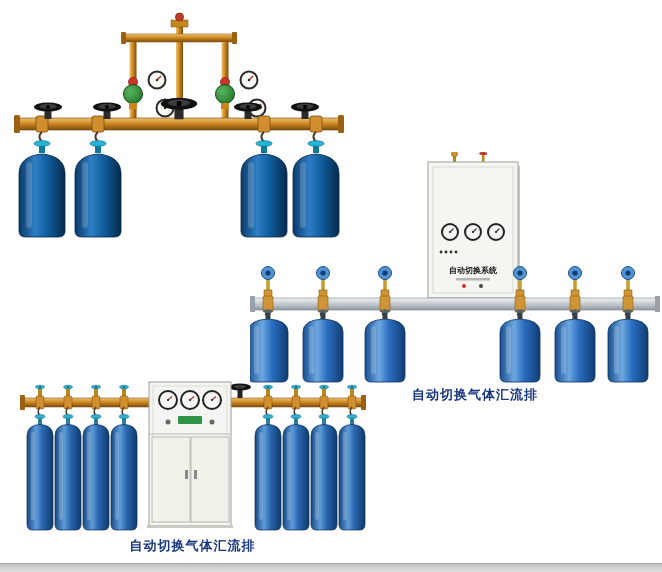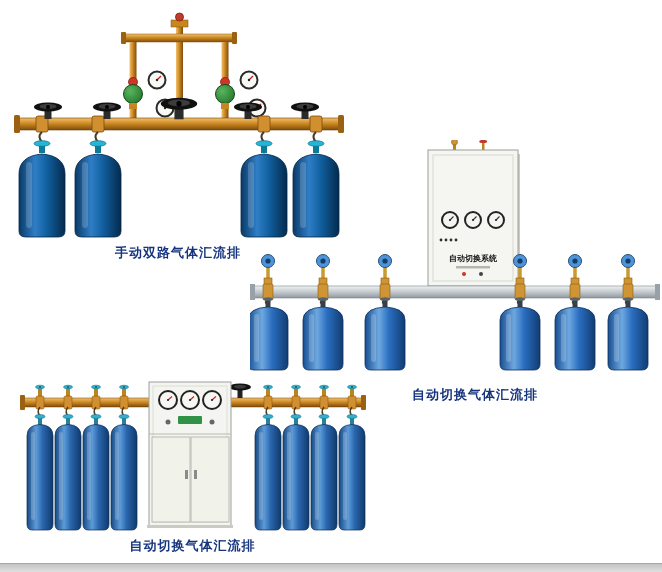--- a/index.html
+++ b/index.html
@@ -118,23 +118,22 @@
         <path d="M 256 126 C 248 133, 262 138, 256 143"></path>
         <path d="M 308 126 C 300 133, 314 138, 308 143"></path>
       </g>
 
       <use href="#p1-cyl" x="34" y="146"></use>
       <use href="#p1-cyl" x="90" y="146"></use>
       <use href="#p1-cyl" x="256" y="146"></use>
       <use href="#p1-cyl" x="308" y="146"></use>
     </svg>
   </div>
-  <div class="caption" style="left:8px;top:244px;width:340px;">手动双路气体汇流排</div>
-
-  <div class="product" style="left:250px;top:140px;width:412px;height:238px;">
+
+  <div class="product" style="left:250px;top:152px;width:412px;height:238px;">
     <svg width="412" height="238" viewBox="0 0 412 238">
       <defs>
         <linearGradient id="p2silver" x1="0" y1="0" x2="0" y2="1">
           <stop offset="0" stop-color="#f0f2f2"></stop>
             <stop offset="0.6" stop-color="#b9c1c6"></stop>
             <stop offset="1" stop-color="#8d979d"></stop>
         </linearGradient>
         <linearGradient id="p2cyl" x1="0" y1="0" x2="1" y2="0">
           <stop offset="0" stop-color="#174f92"></stop>
             <stop offset="0.35" stop-color="#6ea8e0"></stop>

